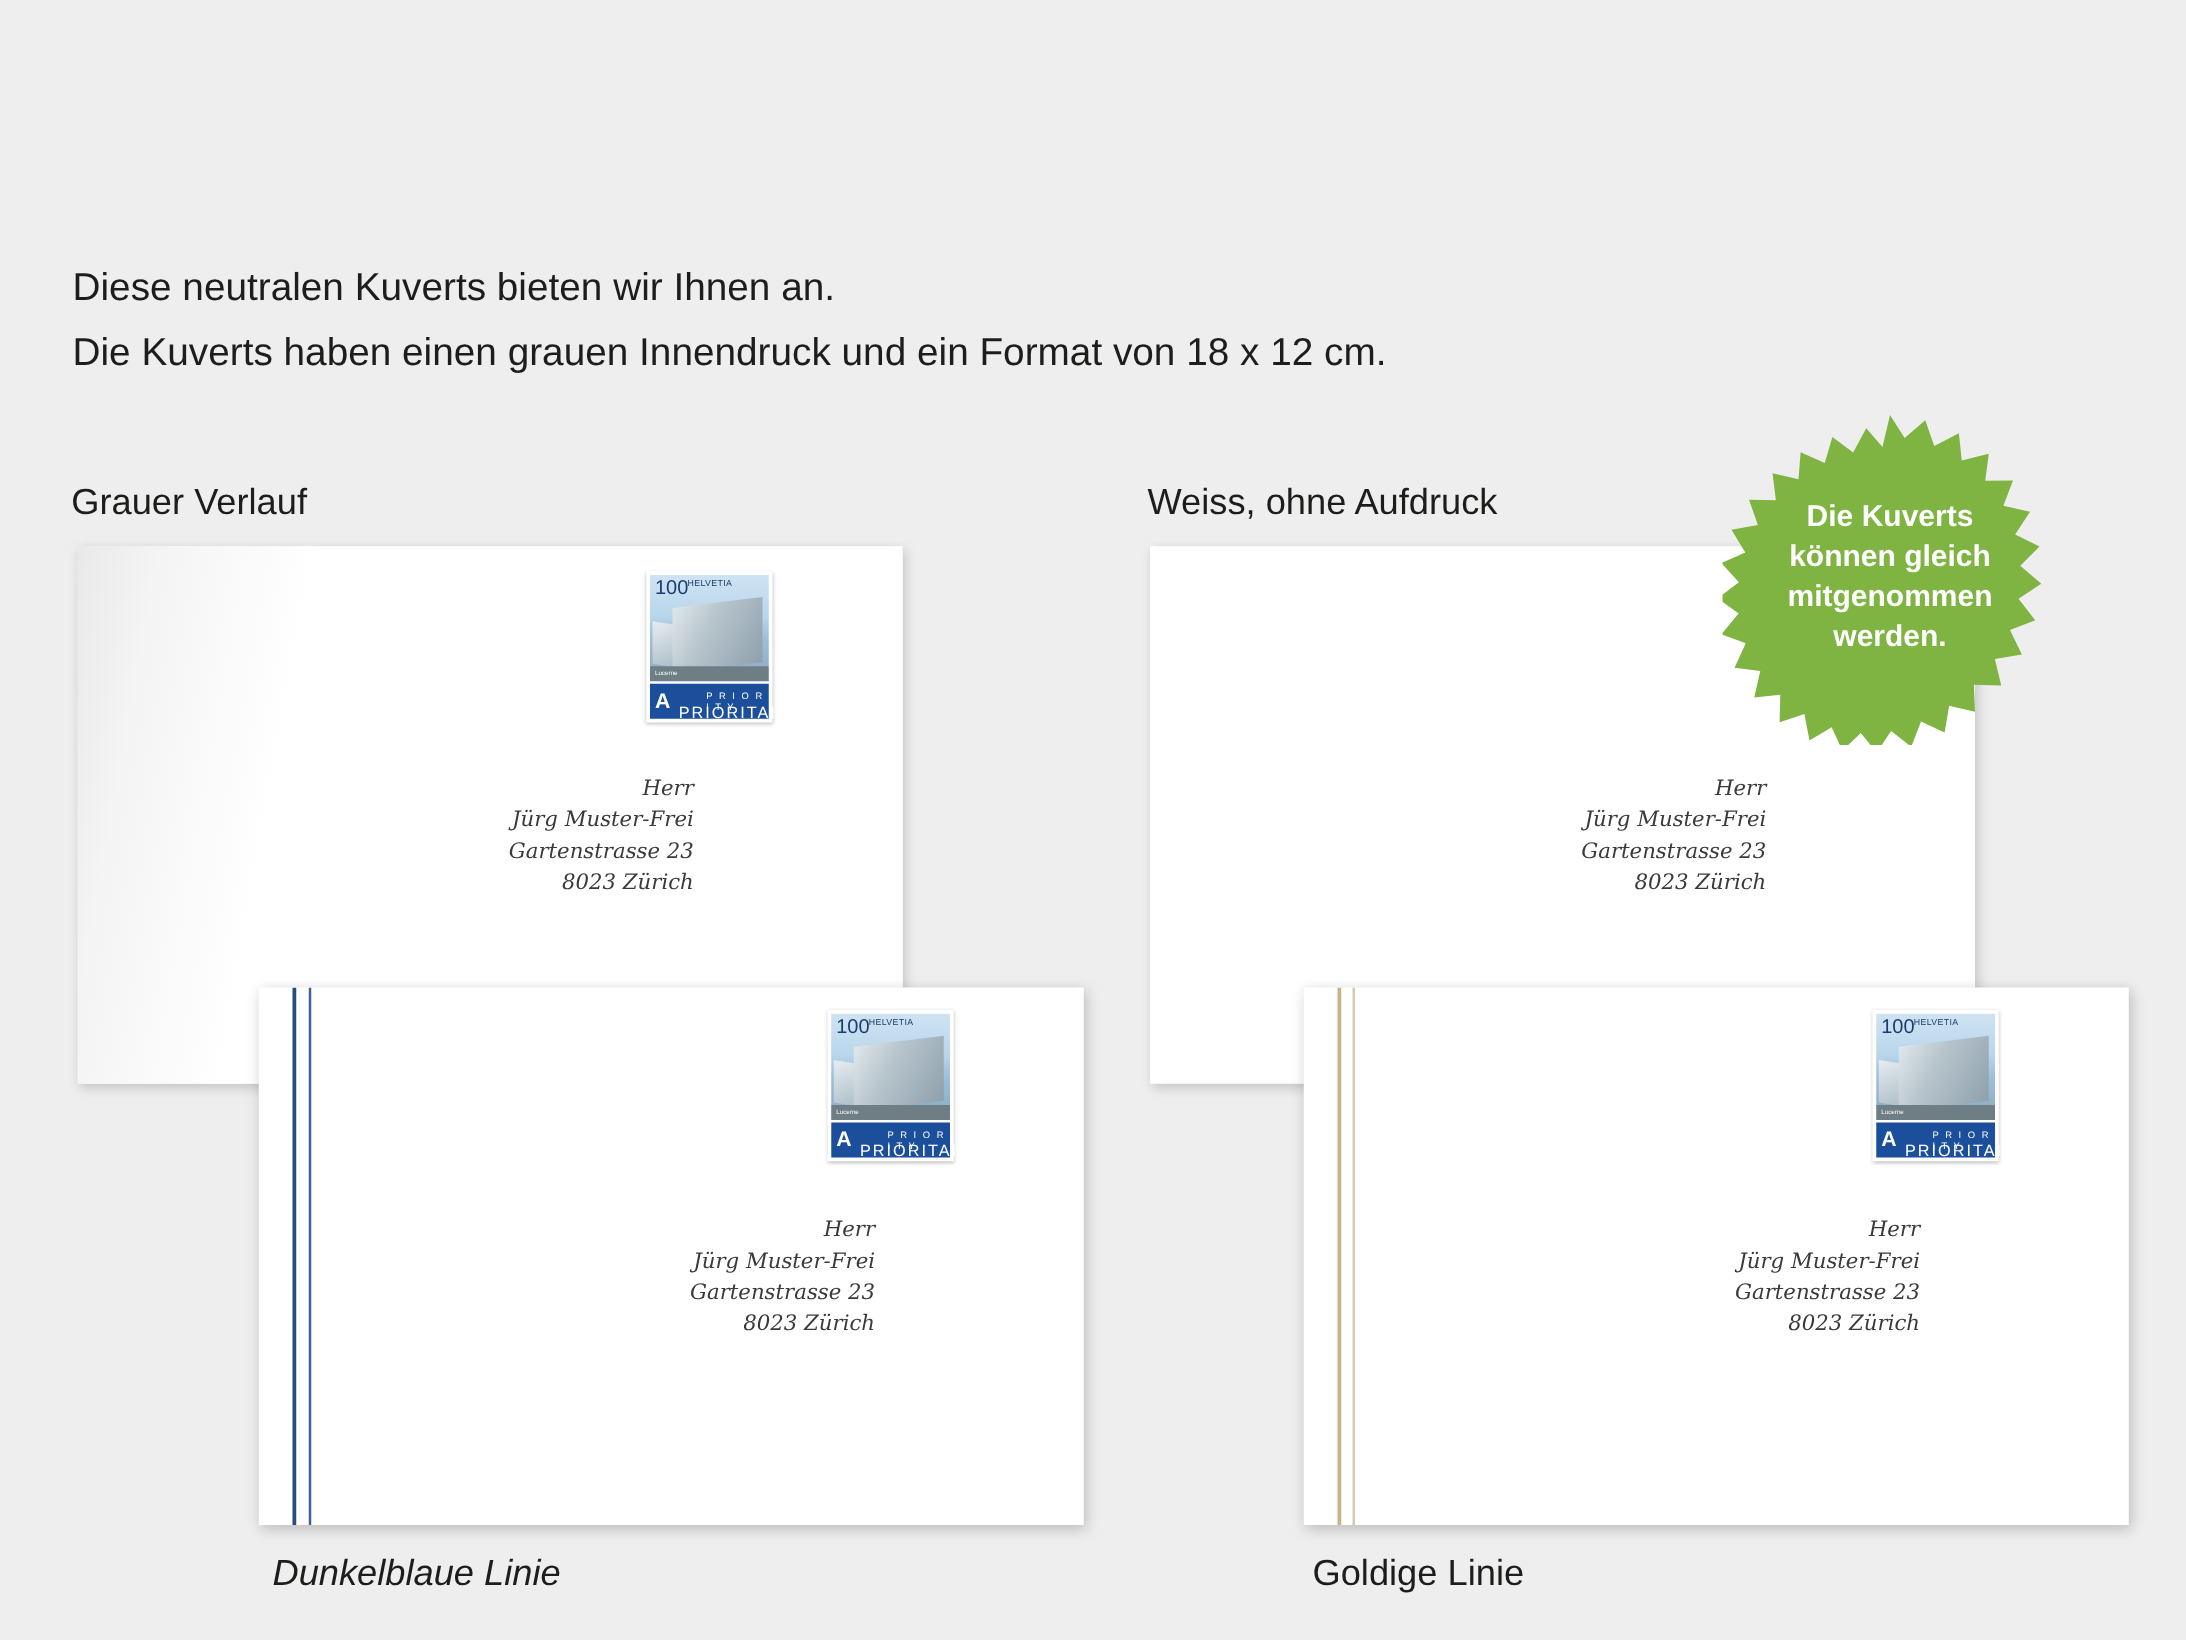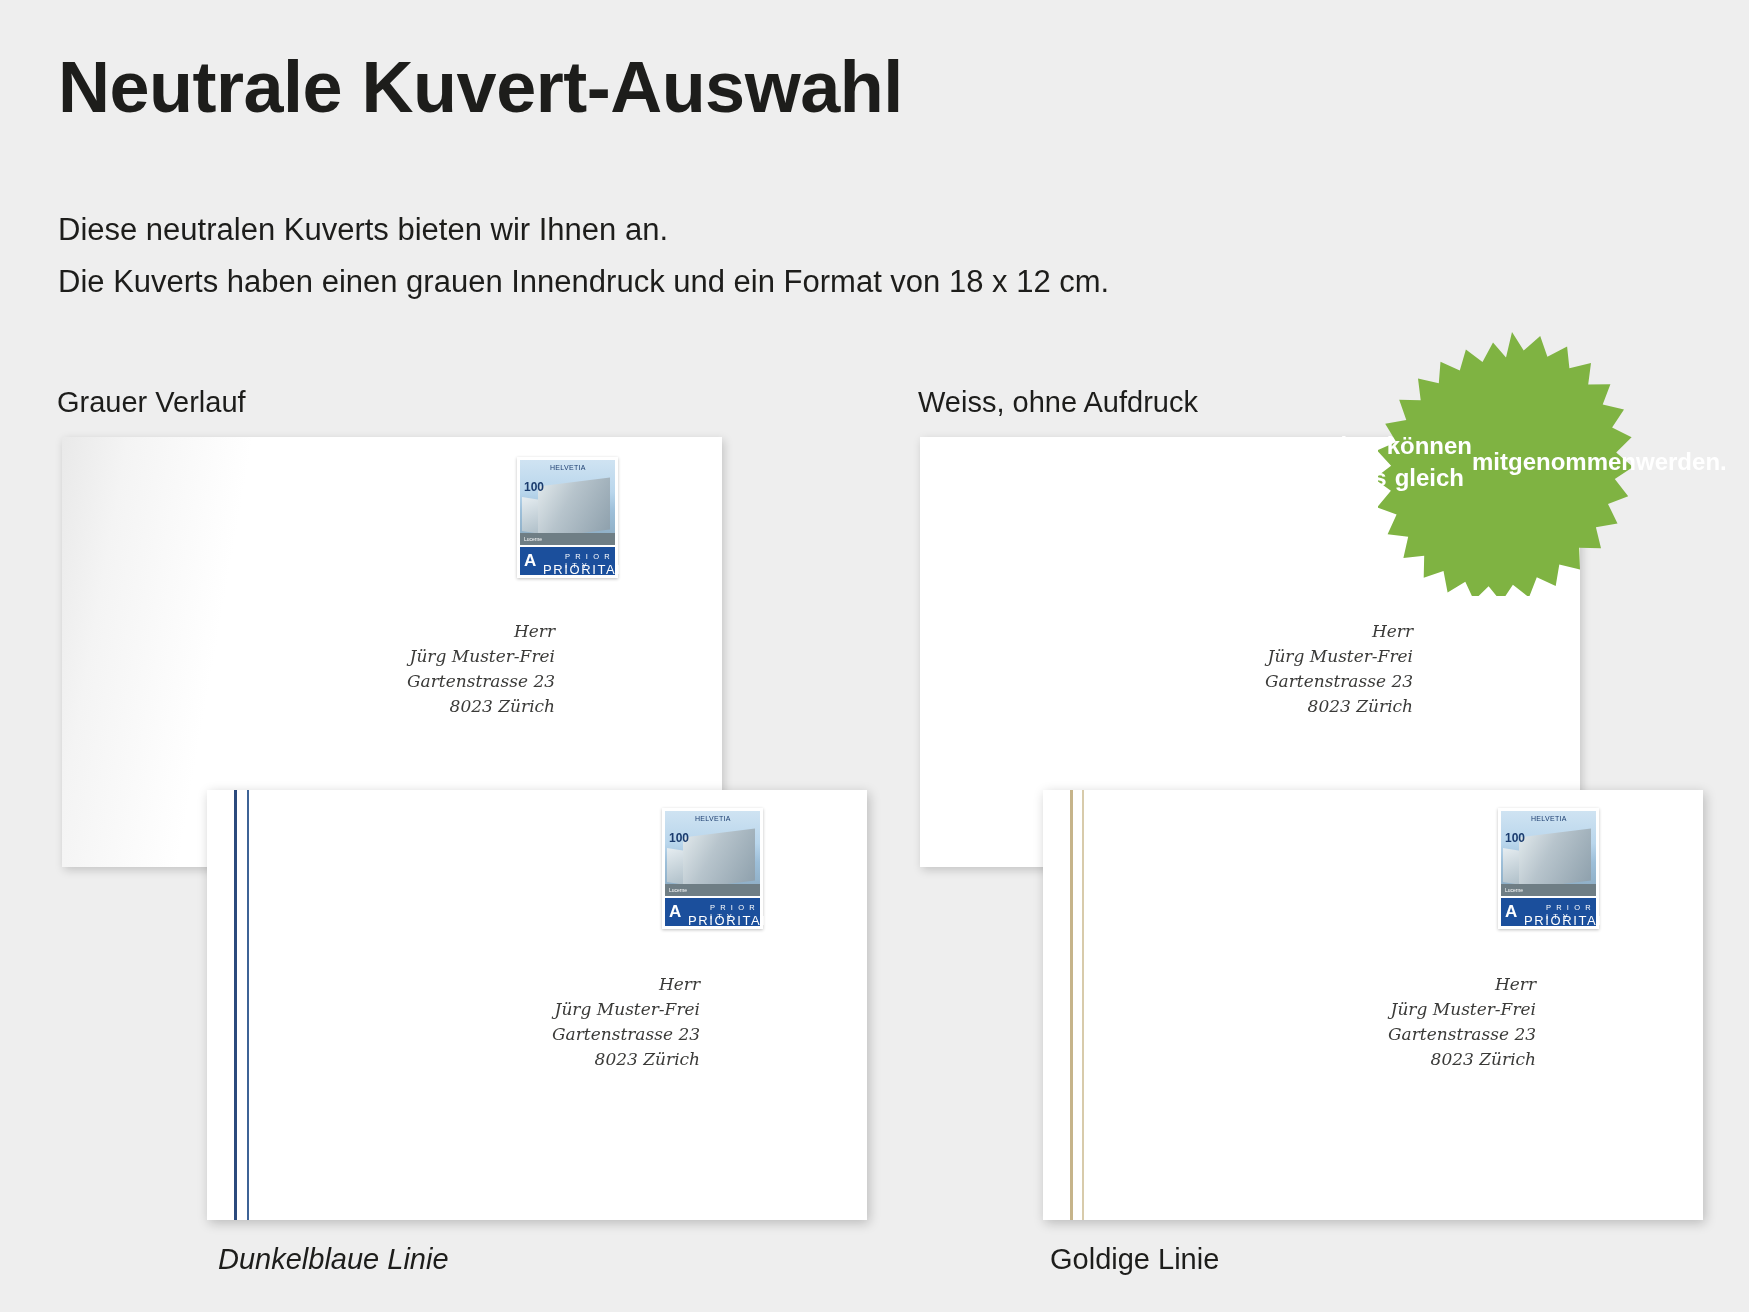--- a/index.html
+++ b/index.html
@@ -144,23 +144,23 @@
     transform: skewY(9deg);
   }
   .stamp-ground {
     position: absolute;
     left: 0; bottom: 0;
     width: 100%; height: 12px;
     background: #6f7e85;
   }
   .stamp-val {
     position: absolute;
-    left: 4px; top: 20px;
-    font-size: 12px;
-    font-weight: 700;
+    left: 4px; top: 2px;
+    font-size: 16px;
+    font-weight: 400;
     color: #1b3c6e;
     font-family: "Liberation Sans", sans-serif;
   }
   .stamp-country {
     position: absolute;
     left: 30px; top: 4px;
     font-size: 7px;
     letter-spacing: 0.3px;
     color: #1b3c6e;
     font-family: "Liberation Sans", sans-serif;
@@ -210,36 +210,36 @@
     top: 328px;
     width: 268px;
     height: 268px;
   }
   .badge svg { display: block; }
   .badge-text {
     position: absolute;
     left: 0; top: 0;
     width: 268px; height: 268px;
     display: flex;
+    flex-direction: column;
     align-items: center;
     justify-content: center;
     text-align: center;
     color: #ffffff;
     font-size: 24px;
     font-weight: 700;
     line-height: 32px;
     font-family: "Liberation Sans", sans-serif;
   }
 </style>
 </head>
 <body>
 
 <div class="page">
 
-  <div class="title">Neutrale Kuvert-Auswahl</div>
 
   <div class="intro">
     <div>Diese neutralen Kuverts bieten wir Ihnen an.</div>
     <div>Die Kuverts haben einen grauen Innendruck und ein Format von 18 x 12 cm.</div>
   </div>
 
   <div class="caption cap-gray">Grauer Verlauf</div>
   <div class="caption cap-white">Weiss, ohne Aufdruck</div>
   <div class="caption cap-blue">Dunkelblaue Linie</div>
   <div class="caption cap-gold">Goldige Linie</div>

